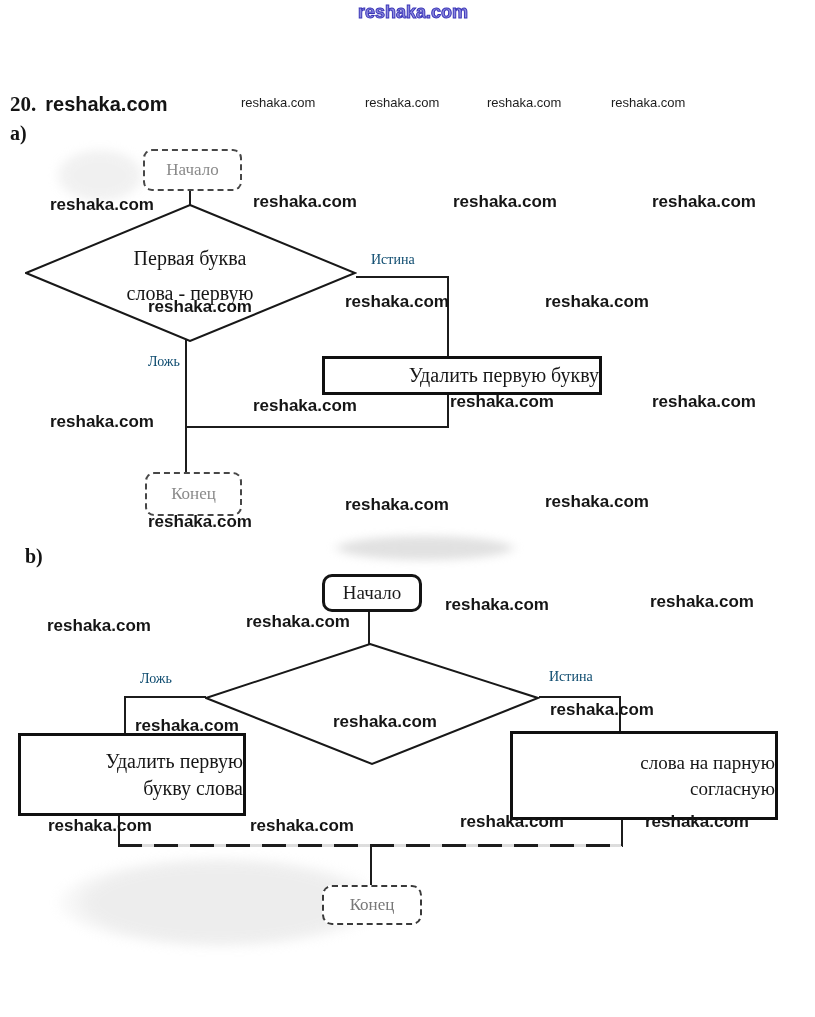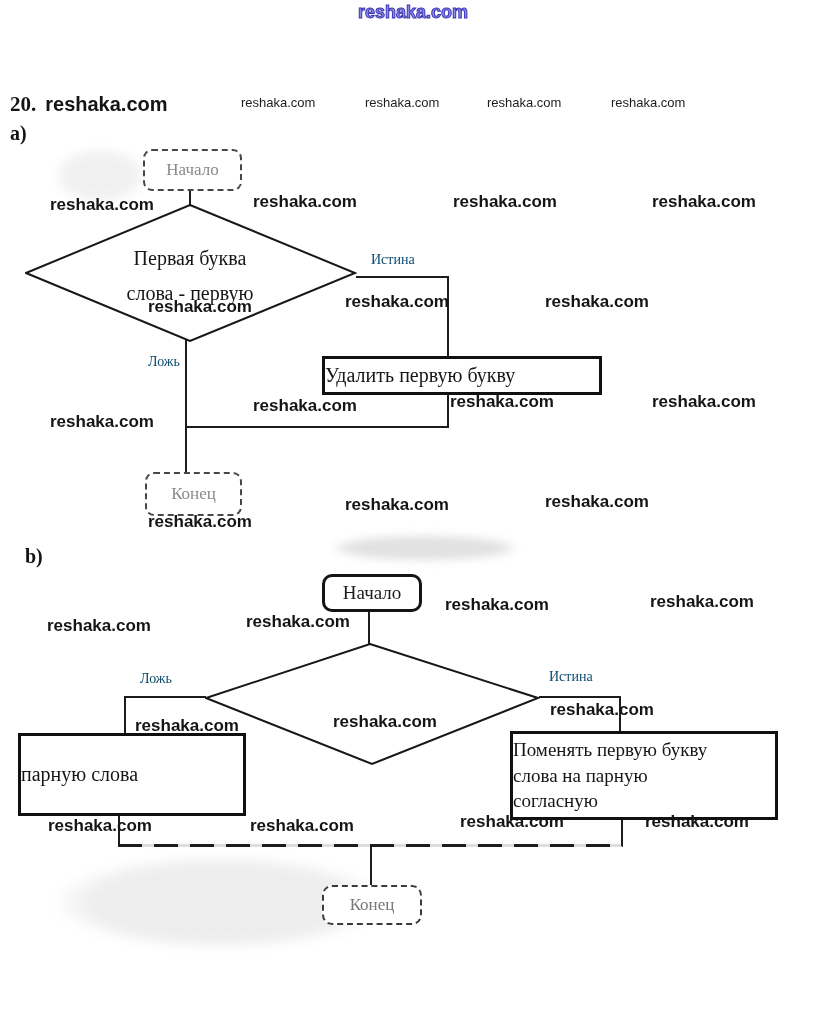--- a/index.html
+++ b/index.html
@@ -11,21 +11,21 @@
   .wm.blue{color:#8d8ade;-webkit-text-stroke:1px #3a35b8;font-size:18px;z-index:7;}
   .line{position:absolute;background:#1c1c1c;z-index:2;}
   .dashline{position:absolute;height:3px;z-index:2;
       background:repeating-linear-gradient(90deg,#1c1c1c 0 24px,rgba(28,28,28,.15) 24px 36px);}
   .terminator{position:absolute;background:#fff;border-radius:9px;z-index:3;
       display:flex;align-items:center;justify-content:center;font-size:17px;}
   .term-a{border:2px dashed #474747;color:#8a8a8a;}
   .term-b-start{border:3px solid #141414;color:#1b1b1b;font-size:19px;border-radius:10px;}
   .term-b-end{border:2px dashed #3a3a3a;color:#787878;border-radius:10px;}
   .process{position:absolute;background:#fff;border:3px solid #101010;z-index:3;
-      display:flex;flex-direction:column;align-items:flex-start;justify-content:center;
+      display:flex;flex-direction:column;align-items:flex-end;justify-content:center;
       font-size:20px;color:#161616;text-align:center;line-height:1.35;}
   .dlabel{position:absolute;font-size:14px;color:#0c4a6e;z-index:4;white-space:nowrap;}
   .dtext{position:absolute;text-align:center;font-size:20px;color:#161616;z-index:4;white-space:nowrap;}
   .diamond{position:absolute;z-index:3;}
   .seclabel{position:absolute;font-weight:700;font-size:20px;color:#141414;z-index:4;}
   .heading{position:absolute;left:10px;top:92px;display:flex;gap:9px;align-items:baseline;z-index:6;}
   .heading .num{font-weight:700;font-size:21px;color:#141414;}
   .heading .hwm{font-family:"Liberation Sans",sans-serif;font-weight:700;font-size:20px;color:#141414;}
   .smudge{position:absolute;z-index:1;filter:blur(4px);opacity:.55;}
 </style>
@@ -105,27 +105,27 @@
   <svg class="diamond" style="left:205px;top:643px;" width="335" height="123" viewBox="0 0 335 123">
     <polygon points="165,1 333,55 167,121 1,55" fill="#ffffff" stroke="#181818" stroke-width="2"></polygon>
   </svg>
 
   <span class="dlabel" style="left:140px;top:671px;">Ложь</span>
   <span class="dlabel" style="left:549px;top:669px;">Истина</span>
 
   <div class="line" style="left:124px;top:696px;width:82px;height:2px;"></div>
   <div class="line" style="left:124px;top:696px;width:2px;height:37px;"></div>
   <div class="process" style="left:18px;top:733px;width:222px;height:77px;">
-    <span>парную слова</span>
+    <span>Удалить первую</span>
+    <span>букву слова</span>
   </div>
 
   <div class="line" style="left:539px;top:696px;width:82px;height:2px;"></div>
   <div class="line" style="left:619px;top:696px;width:2px;height:36px;"></div>
   <div class="process" style="left:510px;top:731px;width:262px;height:83px;font-size:19px;">
-    <span>Поменять первую букву</span>
     <span>слова на парную</span>
     <span>согласную</span>
   </div>
 
   <div class="line" style="left:118px;top:813px;width:2px;height:33px;"></div>
   <div class="line" style="left:621px;top:817px;width:2px;height:29px;"></div>
   <div class="dashline" style="left:118px;top:844px;width:505px;"></div>
   <div class="line" style="left:370px;top:846px;width:2px;height:39px;"></div>
 
   <div class="terminator term-b-end" style="left:322px;top:885px;width:96px;height:36px;">

